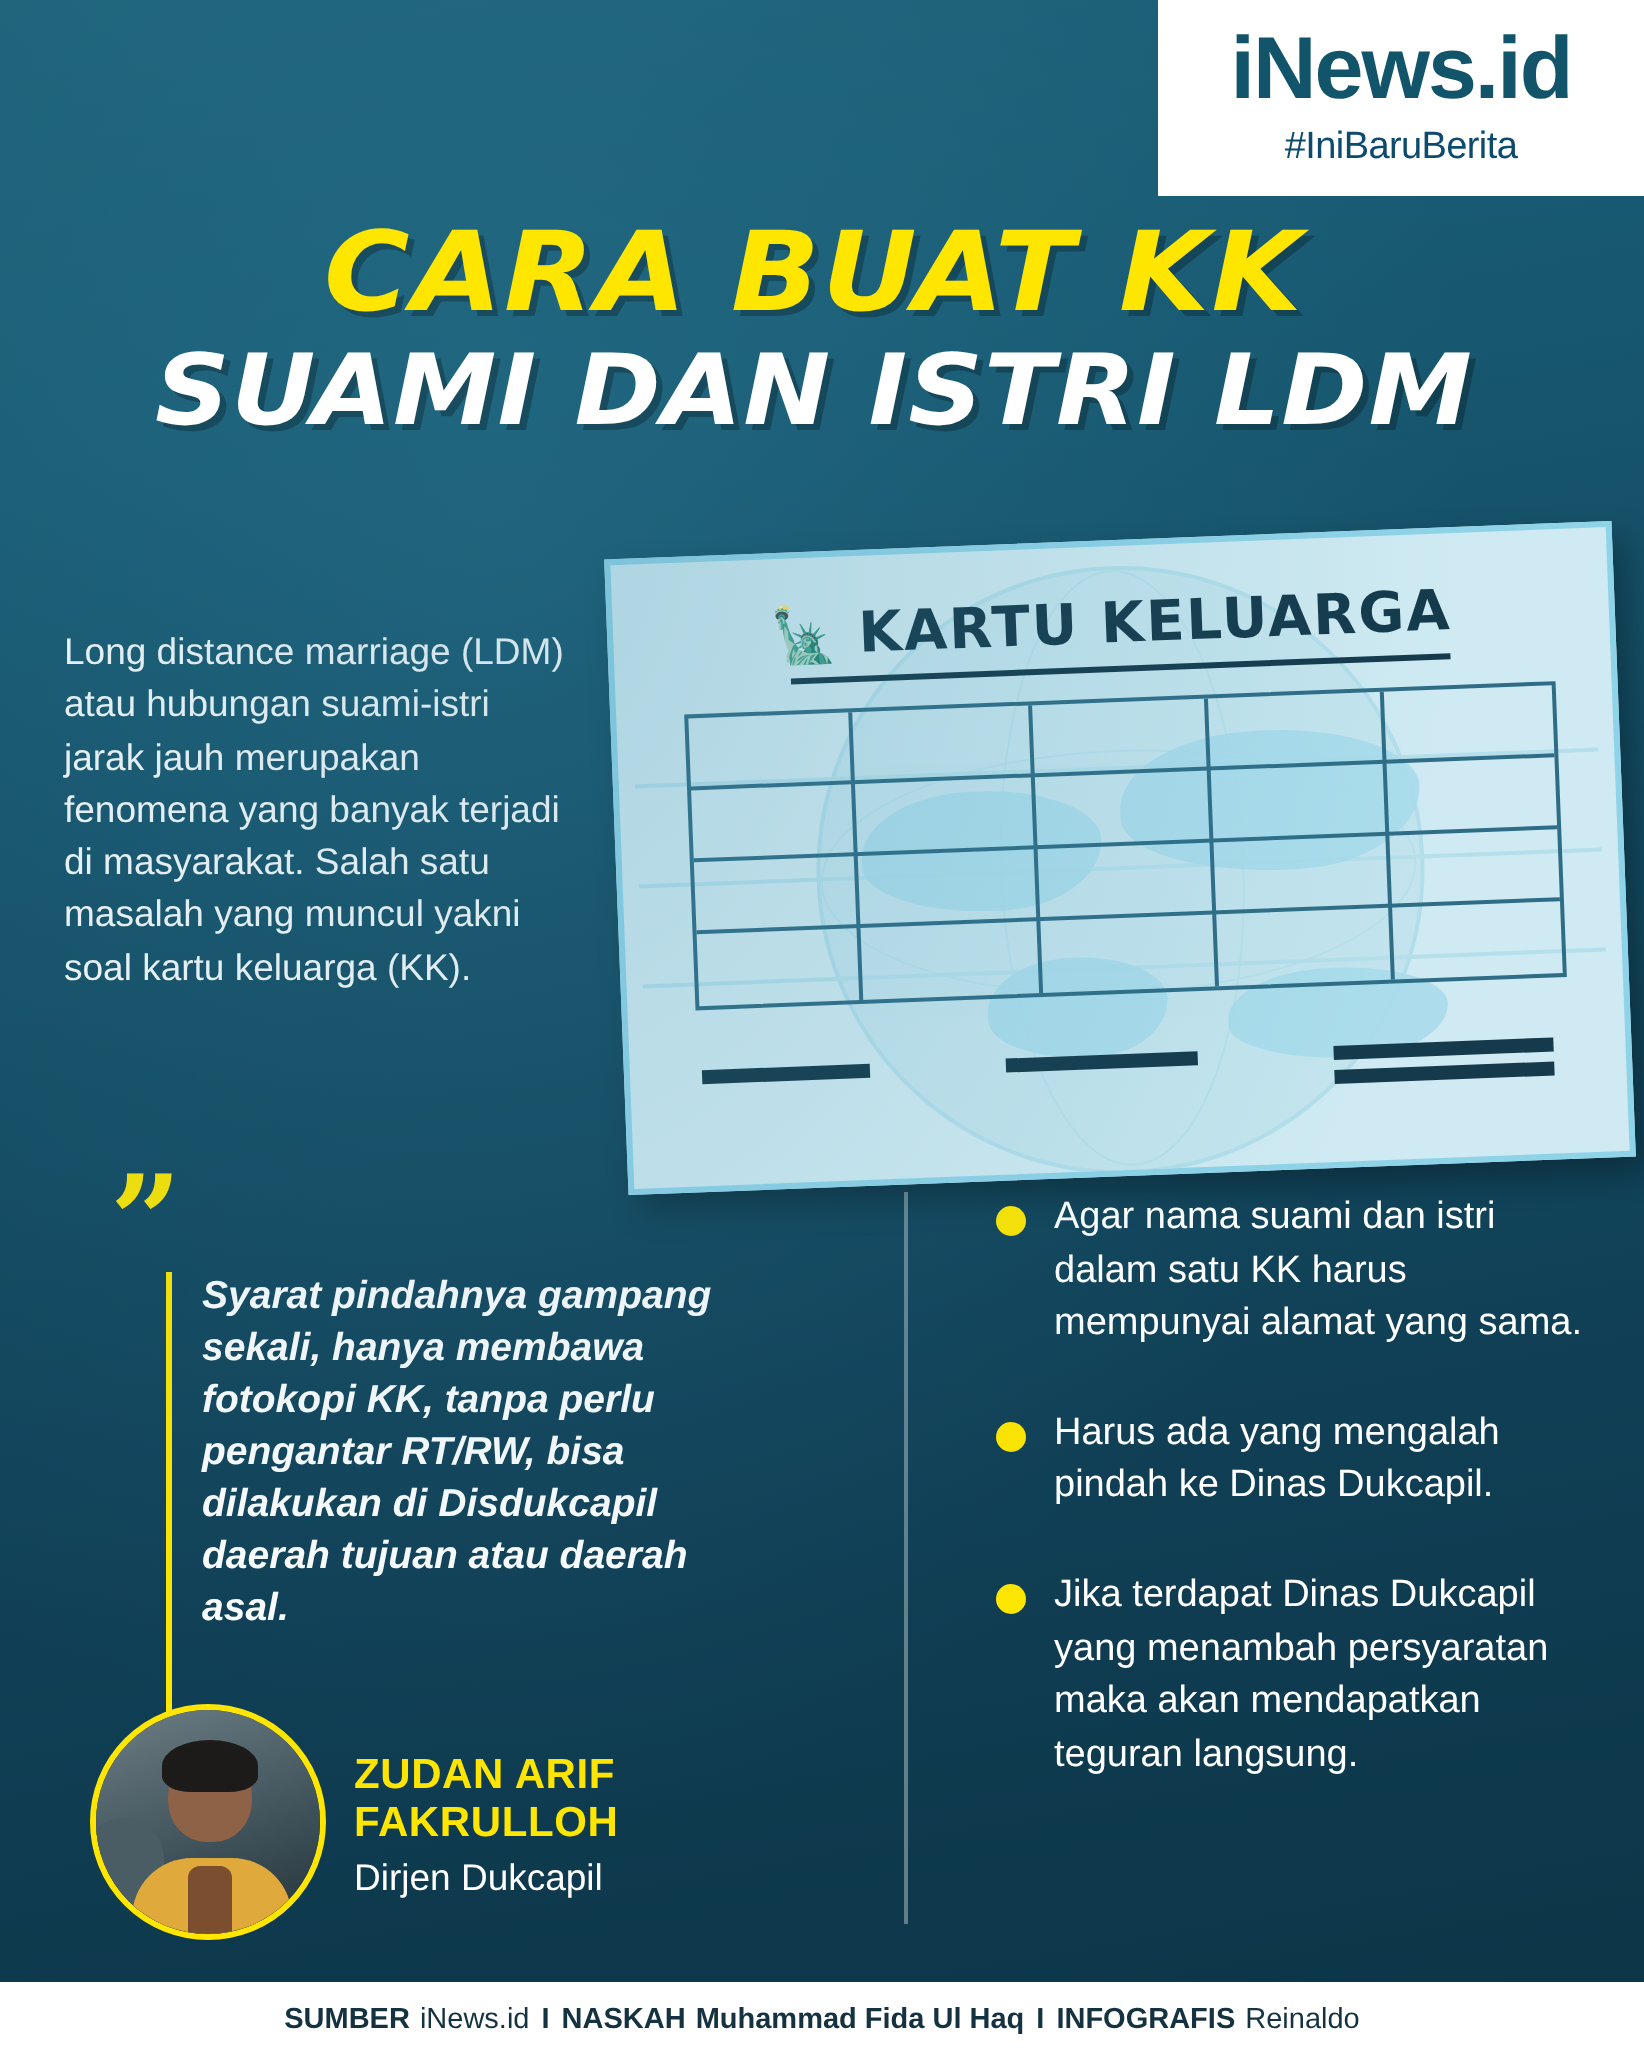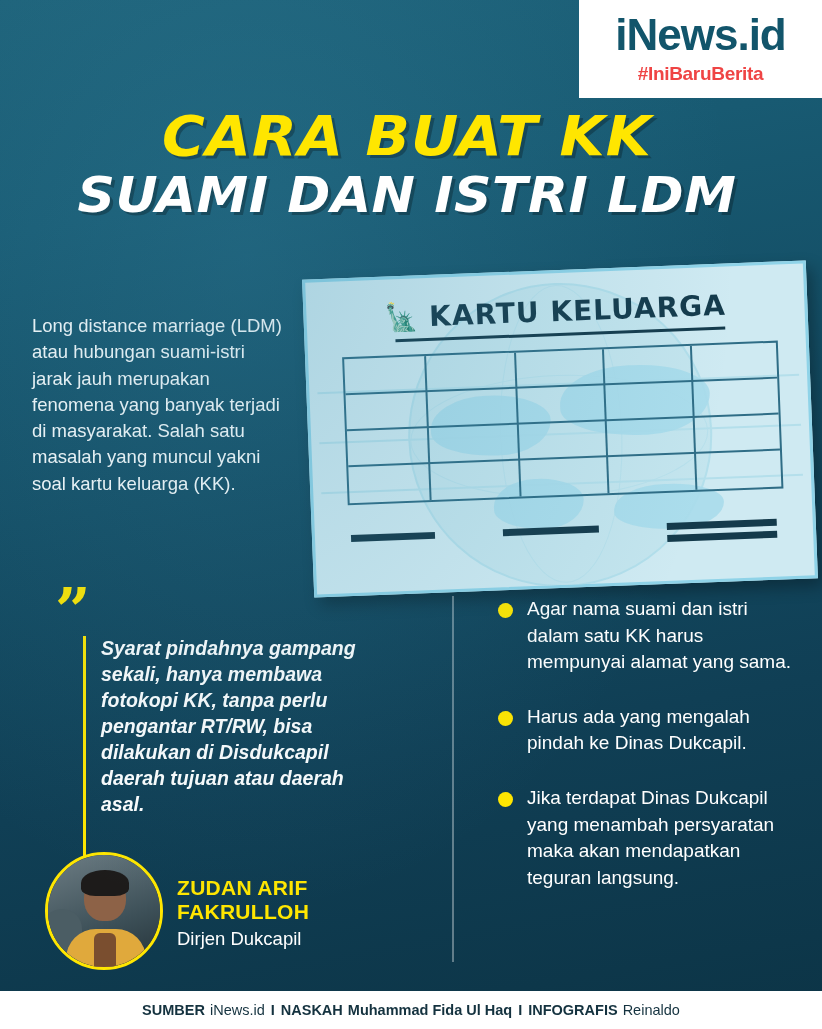--- a/index.html
+++ b/index.html
@@ -46,22 +46,22 @@
   .logo-main {
     font-size: 44px;
     font-weight: bold;
     letter-spacing: -1px;
     color: #12556b;
     line-height: 1;
   }
   .logo-tag {
     margin-top: 6px;
     font-size: 19px;
-    font-weight: bold;
-    color: #ef4444;
+    font-weight: normal;
+    color: #0c4a6e;
     letter-spacing: -0.3px;
   }
 
   
   .title-wrap {
     position: absolute;
     top: 108px;
     left: 0;
     width: 814px;
     text-align: center;

